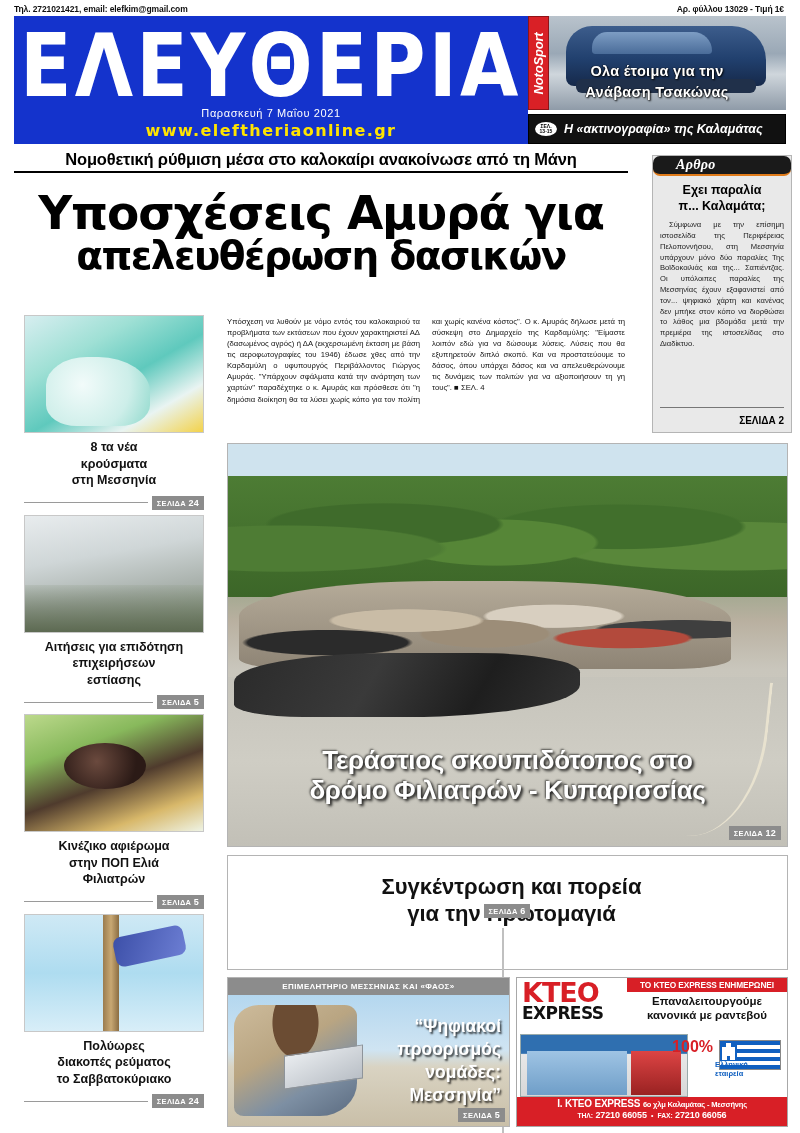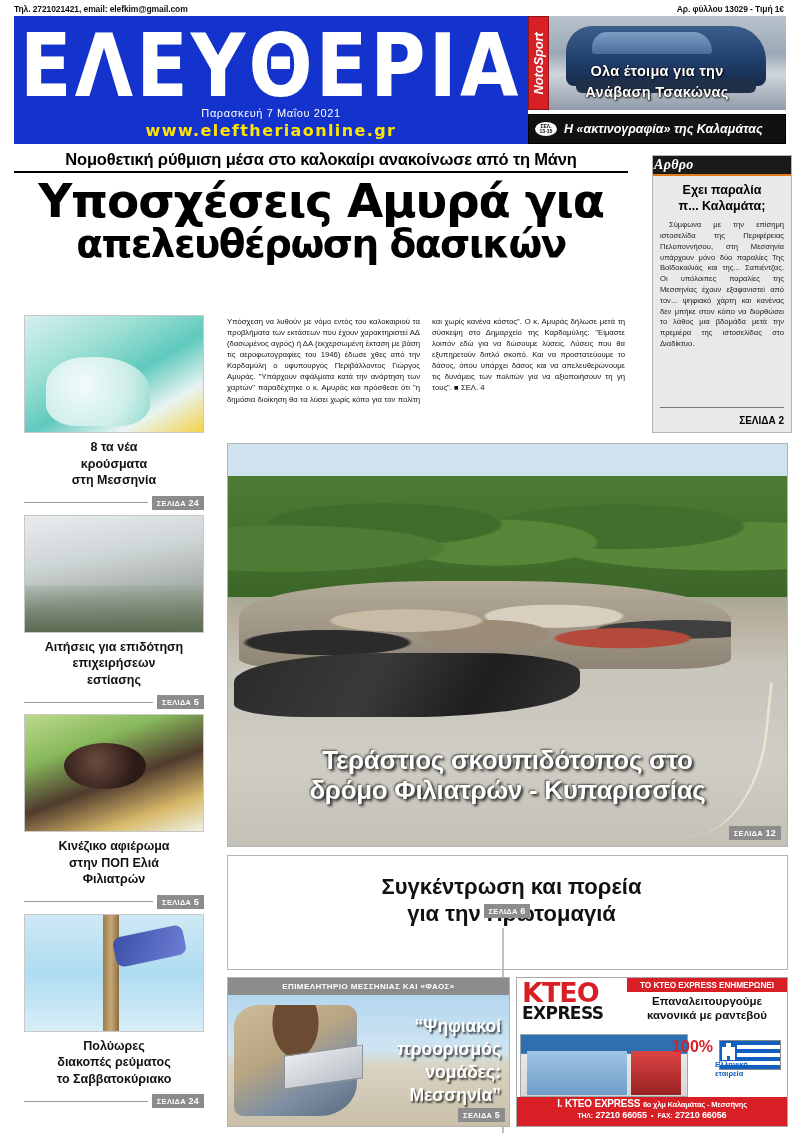--- a/index.html
+++ b/index.html
@@ -101,36 +101,37 @@
   .kicker {
     margin-top: 6px; border-bottom: 2px solid #000; width: 614px;
     padding-bottom: 2px;
   }
   .kicker span {
     font-size: 16.5px; font-weight: bold; color: #000; letter-spacing: -0.2px;
     display:block; text-align:center;
   }
 
   
-  .headline { width: 614px; margin-top: 4px; }
+  .headline { width: 614px; margin-top: 16px; }
   .headline div {
     font-family: "DejaVu Sans", sans-serif;
     font-size: 47px; font-weight: bold; line-height: 1.0; color: #000;
     text-align: center; letter-spacing: -1.2px;
   }
   .headline div:last-child { font-size: 39px; letter-spacing: -1.6px; }
 
   
   .artbox {
     position: absolute; left: 652px; top: 155px; width: 140px; height: 278px;
     background: #e9e9e9; border: 1px solid #b5b5b5;
   }
   .art-head {
-    background: #1a1a1a; height: 20px; display:flex; align-items:center; padding-left: 1px;
+    background: #1a1a1a; height: 20px; display:flex; align-items:center; padding-left: 23px;
     border-bottom: 2px solid #e07b1a;
+    border-radius: 7px;
   }
   .art-head span {
     color: #ffffff; font-family: "Liberation Serif", serif;
     font-style: italic; font-weight: bold; font-size: 14px; letter-spacing: 0.3px;
   }
   .art-title { padding: 7px 6px 3px; text-align: center; }
   .art-title div { font-size: 12.5px; font-weight: bold; color: #000; line-height: 1.25; }
   .art-body {
     padding: 3px 7px 0; font-size: 7.6px; line-height: 1.42; color: #1a1a1a;
     text-align: justify; text-indent: 9px;

